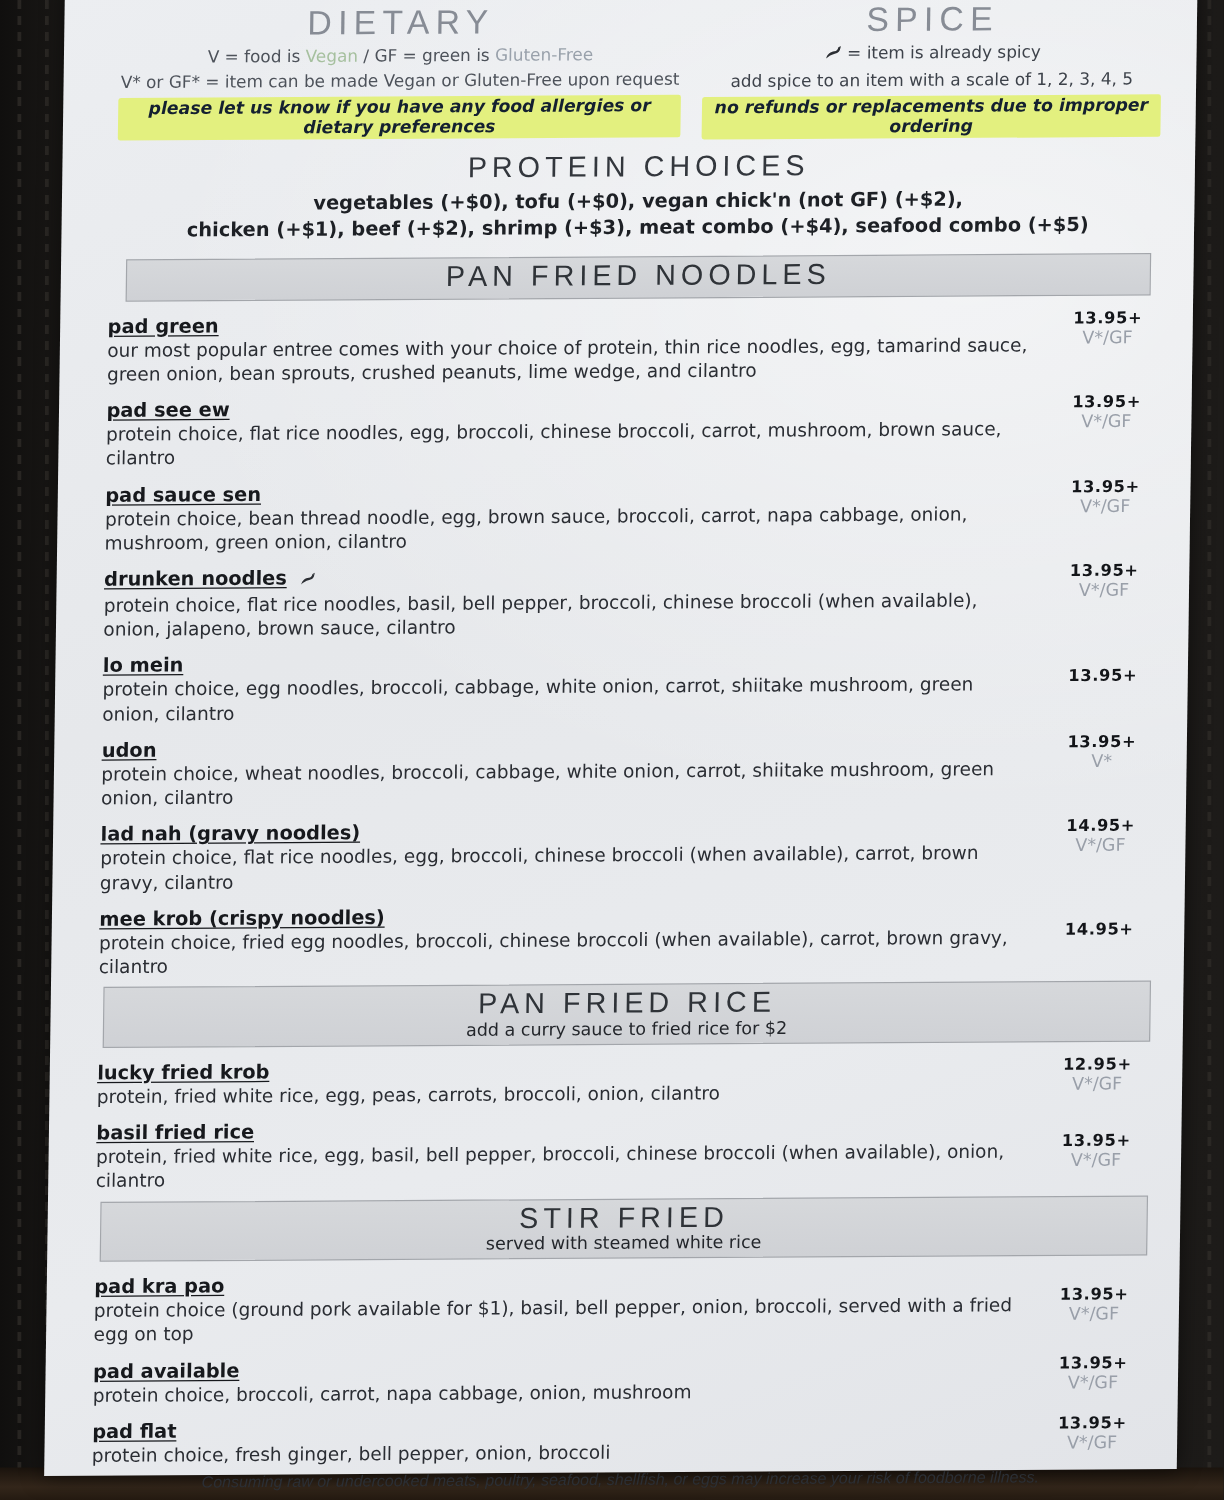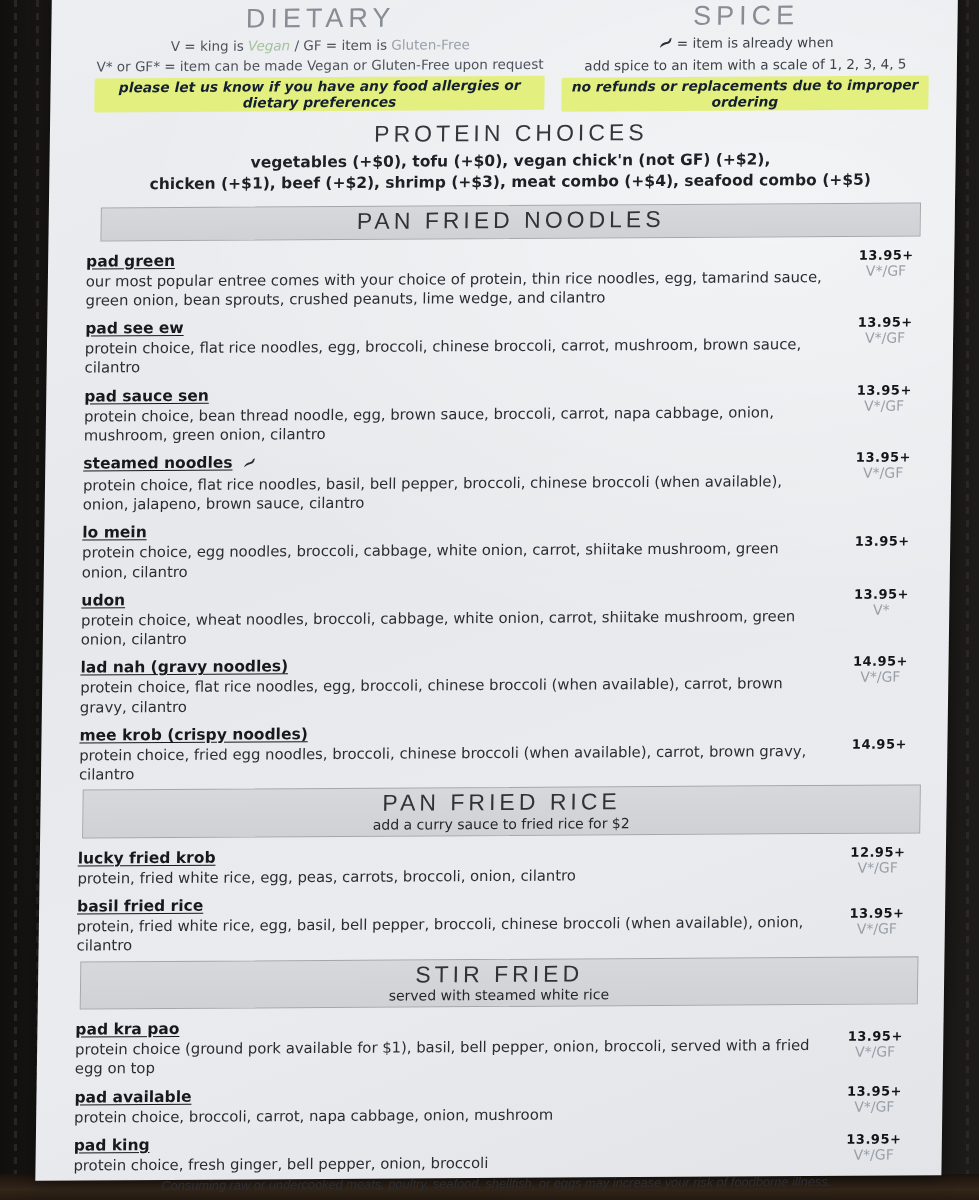--- a/index.html
+++ b/index.html
@@ -31,21 +31,21 @@
   .legend-row{display:flex;justify-content:space-between;padding:0 8px;}
   .legend{text-align:center;}
   .legend.dietary{width:54%;}
   .legend.spice{width:44%;}
   .legend-title{
     font-family:"Liberation Sans",sans-serif;font-weight:300;
     font-size:27px;letter-spacing:5px;color:#878c95;margin:6px 0 2px;
   }
   .legend-line{font-size:13.5px;color:#4d525a;line-height:1.45;}
   .legend.spice .legend-line{color:#3d424a;}
-  .w-vegan{color:#a6c09f;font-style:italic;}
+  .w-vegan{color:#a6c09f;}
   .w-gf{color:#99a1ab;}
   .hl{
     display:inline-block;background:#e3f07f;color:#142030;
     font-style:italic;font-weight:bold;font-size:13.8px;
     padding:1px 7px;border-radius:2px;margin-top:2px;
   }
   .chili{display:inline-block;vertical-align:-2px;margin-right:4px;}
   
   .protein{text-align:center;margin-top:8px;}
   .protein-title{
@@ -89,30 +89,30 @@
 <div class="stitch" style="left:36px"></div>
 <div class="stitch" style="left:966px"></div>
 <div class="table-edge"></div>
 
 <div class="page">
   <div class="page-inner">
 
     <div class="legend-row">
       <div class="legend dietary">
         <div class="legend-title">DIETARY</div>
-        <div class="legend-line"><span>V = king is </span><span class="w-vegan">Vegan</span><span> / GF = item is </span><span class="w-gf">Gluten-Free</span></div>
+        <div class="legend-line"><span>V = food is </span><span class="w-vegan">Vegan</span><span> / GF = green is </span><span class="w-gf">Gluten-Free</span></div>
         <div class="legend-line">V* or GF* = item can be made Vegan or Gluten-Free upon request</div>
         <div><span class="hl">please let us know if you have any food allergies or dietary preferences</span></div>
       </div>
       <div class="legend spice">
         <div class="legend-title">SPICE</div>
         <div class="legend-line"><span class="chili"><svg width="15" height="13" viewBox="0 0 20 18">
                 <path d="M2 15 C3.5 9.5 7 7.5 11 7 C13.6 6.6 15 5 15.4 2.4 L17.6 3.4 C17.5 6.6 15.4 8.9 11.6 9.8 C7 10.9 4.5 13 2 15 Z" fill="#2b2e33"></path>
                 <path d="M15.2 2.8 L18 1.2 L17.8 3.6 Z" fill="#2b2e33"></path>
-              </svg></span><span>=  item is already when</span></div>
+              </svg></span><span>=  item is already spicy</span></div>
         <div class="legend-line">add spice to an item with a scale of 1, 2, 3, 4, 5</div>
         <div><span class="hl">no refunds or replacements due to improper ordering</span></div>
       </div>
     </div>
 
     <div class="protein">
       <div class="protein-title">PROTEIN CHOICES</div>
       <div class="protein-line">vegetables (+$0), tofu (+$0), vegan chick'n (not GF) (+$2),</div>
       <div class="protein-line">chicken (+$1), beef (+$2), shrimp (+$3), meat combo (+$4), seafood combo (+$5)</div>
     </div>
@@ -150,21 +150,21 @@
           <div class="item-desc">protein choice, bean thread noodle, egg, brown sauce, broccoli, carrot, napa cabbage, onion, mushroom, green onion, cilantro</div>
         </div>
         <div class="price-col">
           <div class="price">13.95+</div>
           <div class="tag">V*/GF</div>
         </div>
       </div>
 
       <div class="item">
         <div class="item-main">
-          <div><span class="item-name">steamed noodles</span>
+          <div><span class="item-name">drunken noodles</span>
             <span class="chili" style="margin-left:5px"><svg width="14" height="12" viewBox="0 0 20 18">
                   <path d="M2 15 C3.5 9.5 7 7.5 11 7 C13.6 6.6 15 5 15.4 2.4 L17.6 3.4 C17.5 6.6 15.4 8.9 11.6 9.8 C7 10.9 4.5 13 2 15 Z" fill="#2b2e33"></path>
                   <path d="M15.2 2.8 L18 1.2 L17.8 3.6 Z" fill="#2b2e33"></path>
                 </svg></span>
           </div>
           <div class="item-desc">protein choice, flat rice noodles, basil, bell pepper, broccoli, chinese broccoli (when available), onion, jalapeno, brown sauce, cilantro</div>
         </div>
         <div class="price-col">
           <div class="price">13.95+</div>
           <div class="tag">V*/GF</div>
@@ -268,21 +268,21 @@
           <div class="item-desc">protein choice, broccoli, carrot, napa cabbage, onion, mushroom</div>
         </div>
         <div class="price-col">
           <div class="price">13.95+</div>
           <div class="tag">V*/GF</div>
         </div>
       </div>
 
       <div class="item" style="margin-bottom:4px">
         <div class="item-main">
-          <div><span class="item-name">pad king</span></div>
+          <div><span class="item-name">pad flat</span></div>
           <div class="item-desc">protein choice, fresh ginger, bell pepper, onion, broccoli</div>
         </div>
         <div class="price-col">
           <div class="price">13.95+</div>
           <div class="tag">V*/GF</div>
         </div>
       </div>
     </div>
 
     <div class="footer">Consuming raw or undercooked meats, poultry, seafood, shellfish, or eggs may increase your risk of foodborne illness.</div>

